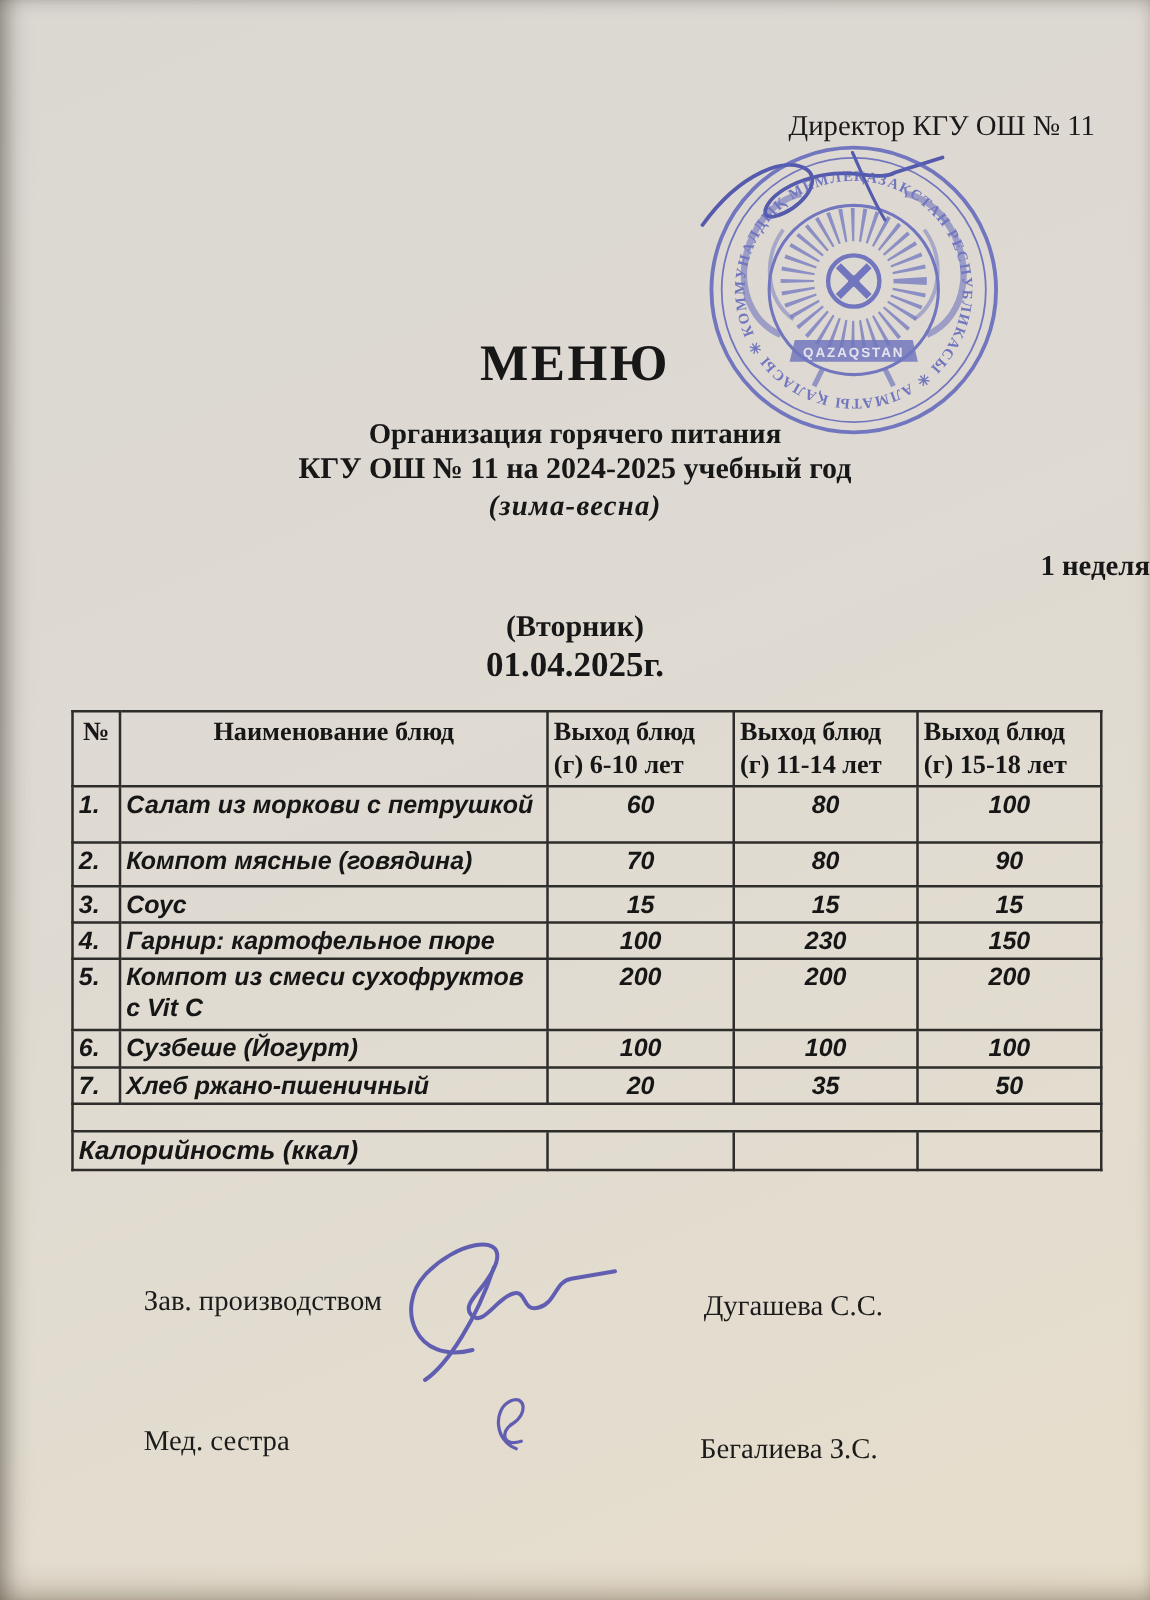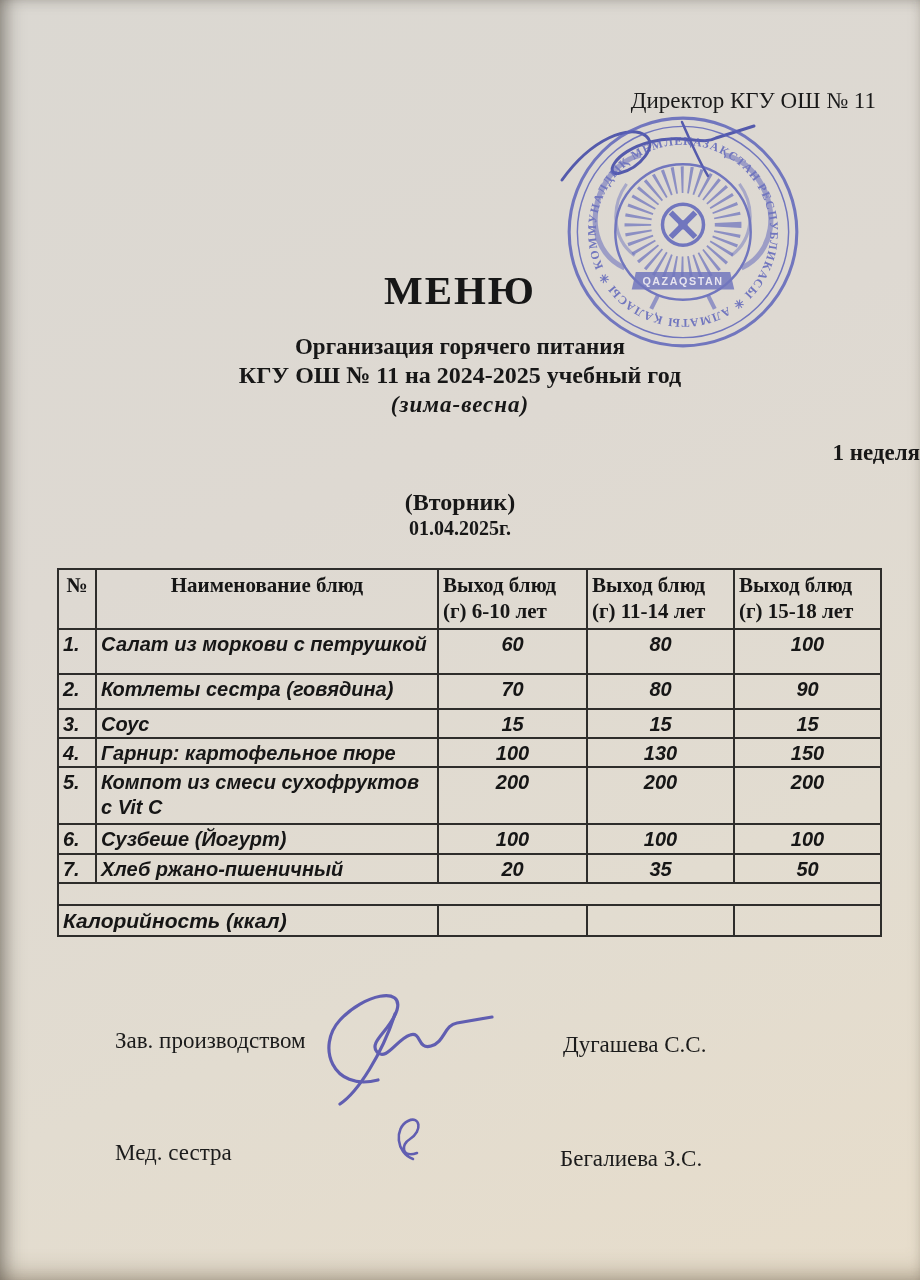--- a/index.html
+++ b/index.html
@@ -28,21 +28,21 @@
   .stamp{left:563px;top:112px;opacity:.82;}
   .ink{opacity:.9;}
   
   .cblock{left:0;right:0;text-align:center;color:#171717;}
   .title{top:266px;font-size:41px;font-weight:bold;letter-spacing:2px;}
   .sub1{top:334px;font-size:23px;font-weight:bold;}
   .sub2{top:362px;font-size:24px;font-weight:bold;}
   .sub3{top:392px;font-size:23px;font-style:italic;font-weight:600;letter-spacing:1px;}
   .week{top:440px;font-size:23px;font-weight:bold;text-align:right;}
   .day{top:489px;font-size:24px;font-weight:bold;}
-  .date{top:517px;font-size:20px;font-weight:bold;}
+  .date{top:517px;font-size:28px;font-weight:bold;}
   
   table.menu{
     position:absolute;left:57px;top:568px;width:823px;
     border-collapse:collapse;table-layout:fixed;
     color:#161616;
   }
   table.menu td,table.menu th{
     border:2px solid #2e2d2b;
     vertical-align:top;
     padding:2px 4px 0 4px;
@@ -137,37 +137,37 @@
       </tr>
       <tr class="r0">
         <td class="num">1.</td>
         <td class="name">Салат из моркови с петрушкой</td>
         <td class="val">60</td>
         <td class="val">80</td>
         <td class="val">100</td>
       </tr>
       <tr class="r1">
         <td class="num">2.</td>
-        <td class="name">Котлеты сестра (говядина)</td>
+        <td class="name">Компот мясные (говядина)</td>
         <td class="val">70</td>
         <td class="val">80</td>
         <td class="val">90</td>
       </tr>
       <tr class="r2">
         <td class="num">3.</td>
         <td class="name">Соус</td>
         <td class="val">15</td>
         <td class="val">15</td>
         <td class="val">15</td>
       </tr>
       <tr class="r3">
         <td class="num">4.</td>
         <td class="name">Гарнир: картофельное пюре</td>
         <td class="val">100</td>
-        <td class="val">130</td>
+        <td class="val">230</td>
         <td class="val">150</td>
       </tr>
       <tr class="r4">
         <td class="num">5.</td>
         <td class="name">Компот из смеси сухофруктов с Vit C</td>
         <td class="val">200</td>
         <td class="val">200</td>
         <td class="val">200</td>
       </tr>
       <tr class="r5">

